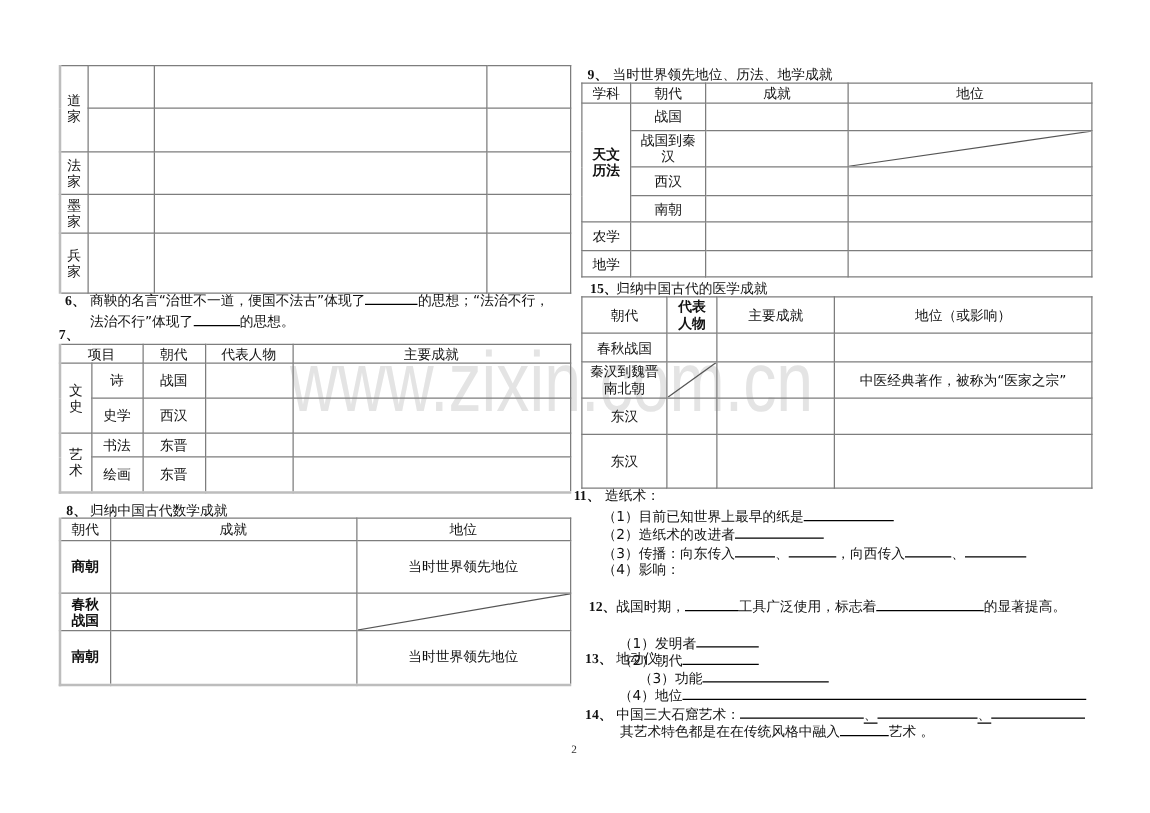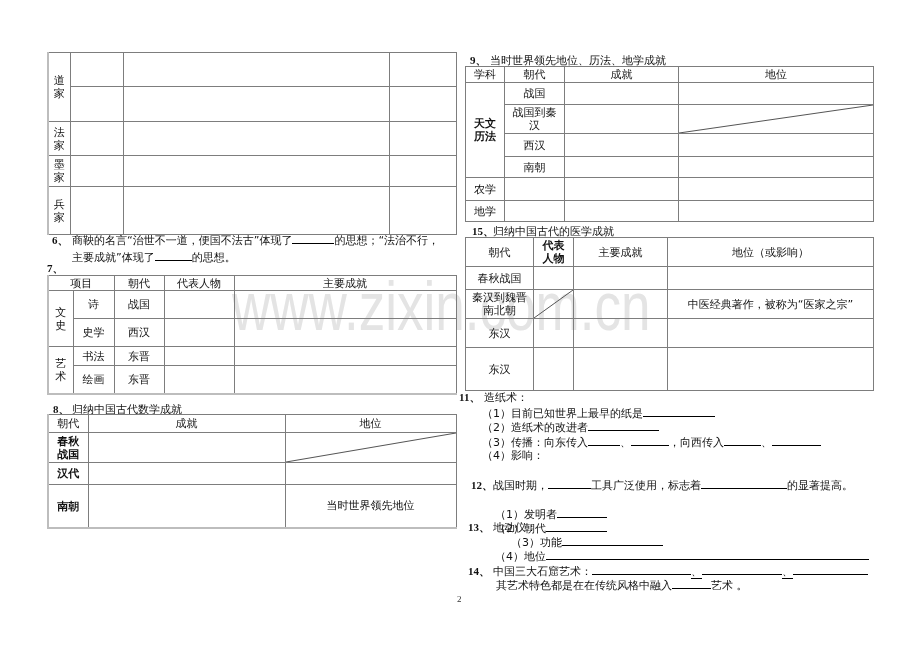--- a/index.html
+++ b/index.html
@@ -78,21 +78,21 @@
   <tr style="height:48px">
     <td><span class="stack w1">兵家</span></td>
     <td></td>
     <td></td>
     <td></td>
   </tr>
 </tbody>
   </table>
 
 <div class="line" style="left:52px;top:233px;"><span class="num" style="width:20px">6、</span><span>商鞅的名言“治世不一道，便国不法古”体现了</span><span class="blank" style="width:42px"></span><span>的思想；“法治不行，</span></div>
-<div class="line" style="left:72px;top:250px;"><span>主要成就”体现了</span><span class="blank" style="width:37px"></span><span>的思想。</span></div>
+<div class="line" style="left:72px;top:250px;"><span>法治不行”体现了</span><span class="blank" style="width:37px"></span><span>的思想。</span></div>
 
 <div class="line" style="left:47px;top:261px;"><span class="num">7、</span></div>
 <table class="sheet left-t bottom-t" style="left:47px;top:275px;">
   <colgroup>
       <col style="width:25px">
       <col style="width:41px">
       <col style="width:50px">
       <col style="width:70px">
       <col style="width:222px">
     </colgroup>
@@ -138,33 +138,33 @@
       <col style="width:40px">
       <col style="width:197px">
       <col style="width:171px">
     </colgroup>
   <tbody>
       <tr style="height:18px">
     <td>朝代</td>
     <td>成就</td>
     <td>地位</td>
   </tr>
+  <tr style="height:42px">
+    <td><span class="stack w2">商朝</span></td>
+    <td></td>
+    <td>当时世界领先地位</td>
+  </tr>
   <tr style="height:30px">
     <td><span class="stack w2">春秋战国</span></td>
     <td></td>
     <td>
       <svg class="diag" viewBox="0 0 100 100" preserveAspectRatio="none">
             <line x1="0" y1="100" x2="100" y2="0" stroke="#555" stroke-width="1" vector-effect="non-scaling-stroke"></line>
           </svg>
     </td>
-  </tr>
-  <tr style="height:22px">
-    <td><span class="stack w2">汉代</span></td>
-    <td></td>
-    <td></td>
   </tr>
   <tr style="height:43px">
     <td><span class="stack w2">南朝</span></td>
     <td></td>
     <td>当时世界领先地位</td>
   </tr>
 </tbody>
   </table>
 
 <div class="line" style="left:470px;top:53px;"><span class="num" style="width:20px">9、</span><span>当时世界领先地位、历法、地学成就</span></div>

